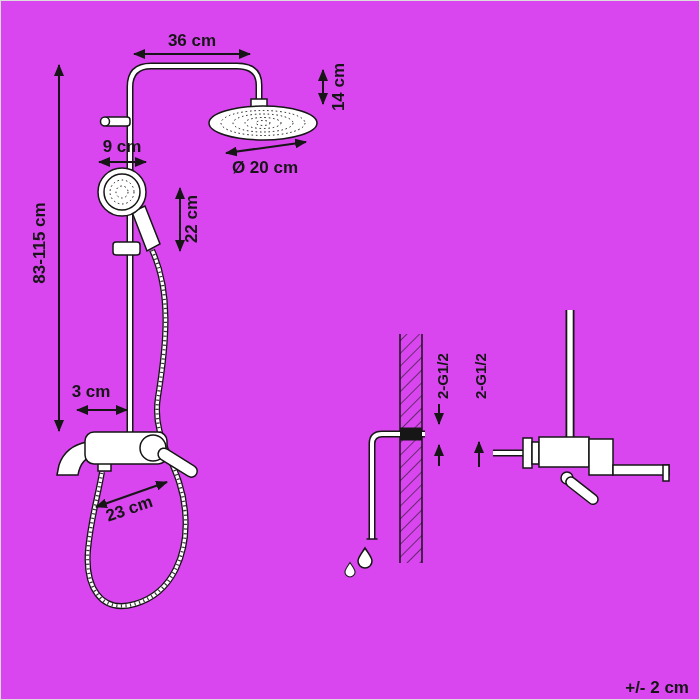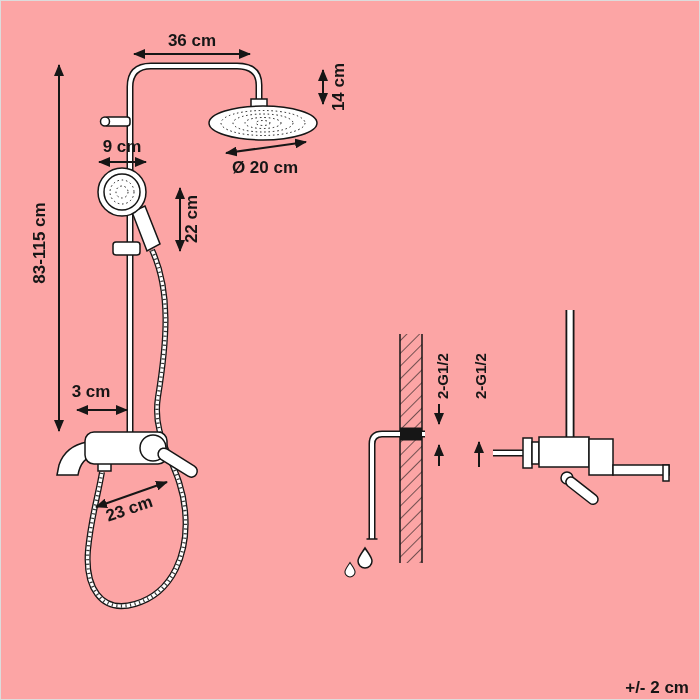--- a/index.html
+++ b/index.html
@@ -1,17 +1,17 @@
 <!DOCTYPE html>
 <html><head>
 <meta charset="utf-8">
 <style>
   html,body{margin:0;padding:0;background:#ffffff;}
   .canvas{
-    position:relative;width:700px;height:700px;background:#fca5a5;
+    position:relative;width:700px;height:700px;background:#d946ef;
     border:1px solid #dcdcdc;box-sizing:border-box;
     font-family:"Liberation Sans",sans-serif;overflow:hidden;
   }
   svg{display:block;}
   .dim-label{font:bold 17px "Liberation Sans",sans-serif;fill:#161616;}
   .dim-label-sm{font:bold 15px "Liberation Sans",sans-serif;fill:#161616;}
   .dim-line{stroke:#161616;stroke-width:2;fill:none;}
   .thin{stroke:#161616;stroke-width:1.5;fill:#ffffff;}
   .thin-nf{stroke:#161616;stroke-width:1.5;fill:none;}
   .pipe-outer{stroke:#161616;stroke-width:7;fill:none;stroke-linejoin:round;stroke-linecap:butt;}

